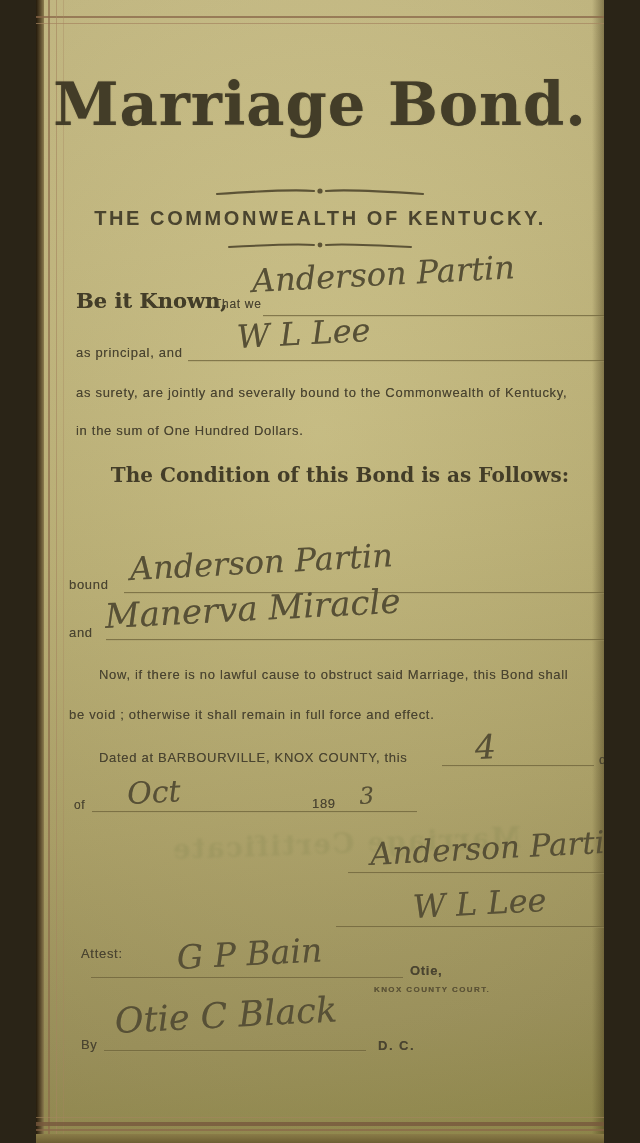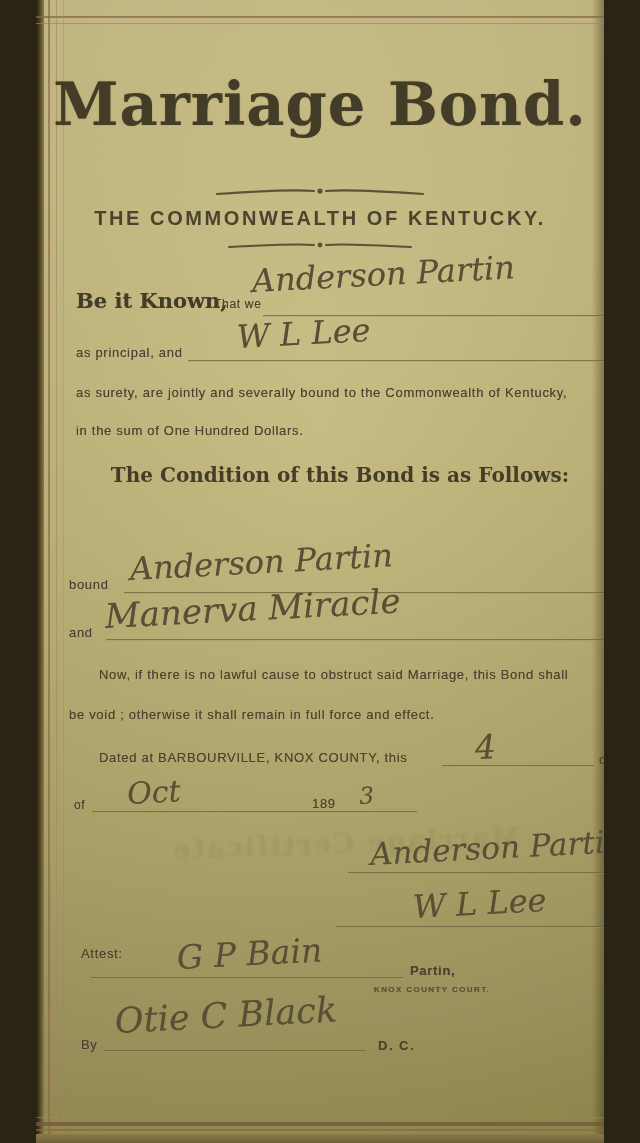--- a/index.html
+++ b/index.html
@@ -121,21 +121,21 @@
 
   <div class="blank" style="top:872px;left:312px;width:312px;"></div>
   <span class="hand" style="top:836px;left:335px;font-size:31px;">Anderson Partin</span>
 
   <div class="blank" style="top:926px;left:300px;width:320px;"></div>
   <span class="hand" style="top:888px;left:378px;font-size:32px;">W L Lee</span>
 
   <span class="print" style="top:933px;left:45px;margin-top:13px;">Attest:</span>
   <div class="blank" style="top:977px;left:55px;width:312px;"></div>
   <span class="hand" style="top:938px;left:142px;font-size:33px;">G P Bain</span>
-  <span class="print" style="top:963px;left:374px;font-weight:bold;">Partin,</span>
+  <span class="print" style="top:963px;left:374px;font-weight:bold;">Otie,</span>
   <span class="print tiny" style="top:985px;left:338px;">KNOX COUNTY COURT.</span>
 
   <span class="print" style="top:1037px;left:45px;">By</span>
   <div class="blank" style="top:1050px;left:68px;width:262px;"></div>
   <span class="hand" style="top:1001px;left:80px;font-size:35px;">Otie C Black</span>
   <span class="print" style="top:1038px;left:342px;font-weight:bold;letter-spacing:1.5px;">D. C.</span>
 
 </div>
 
 </body></html>

